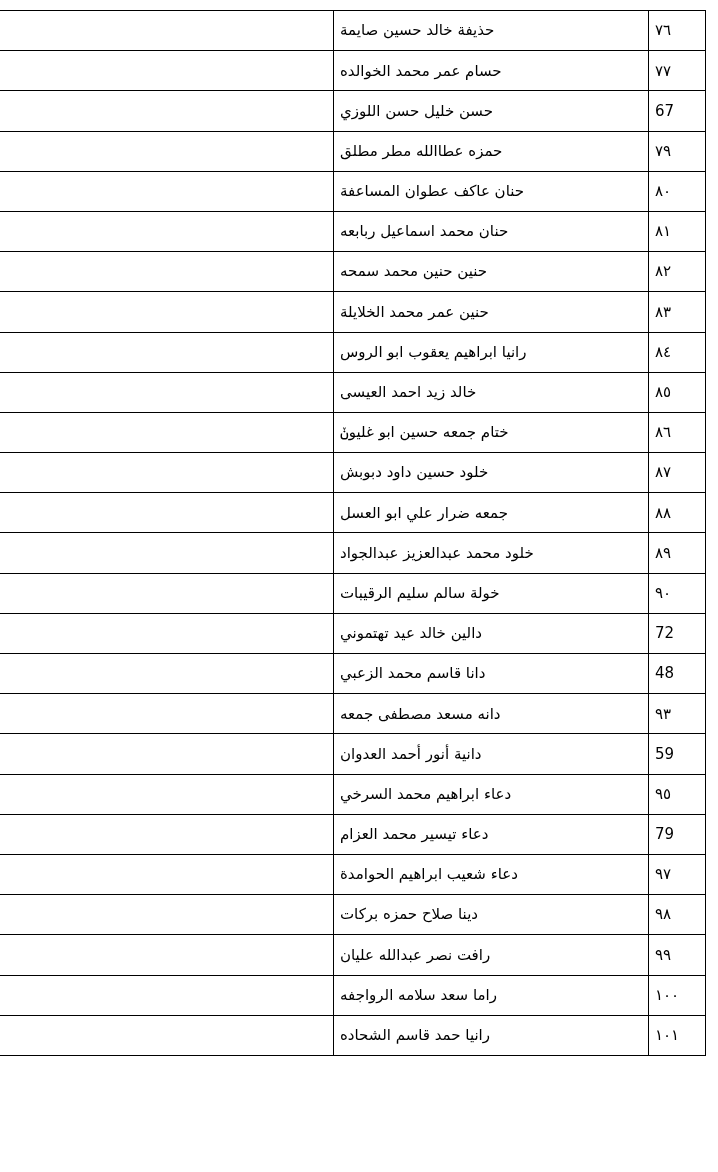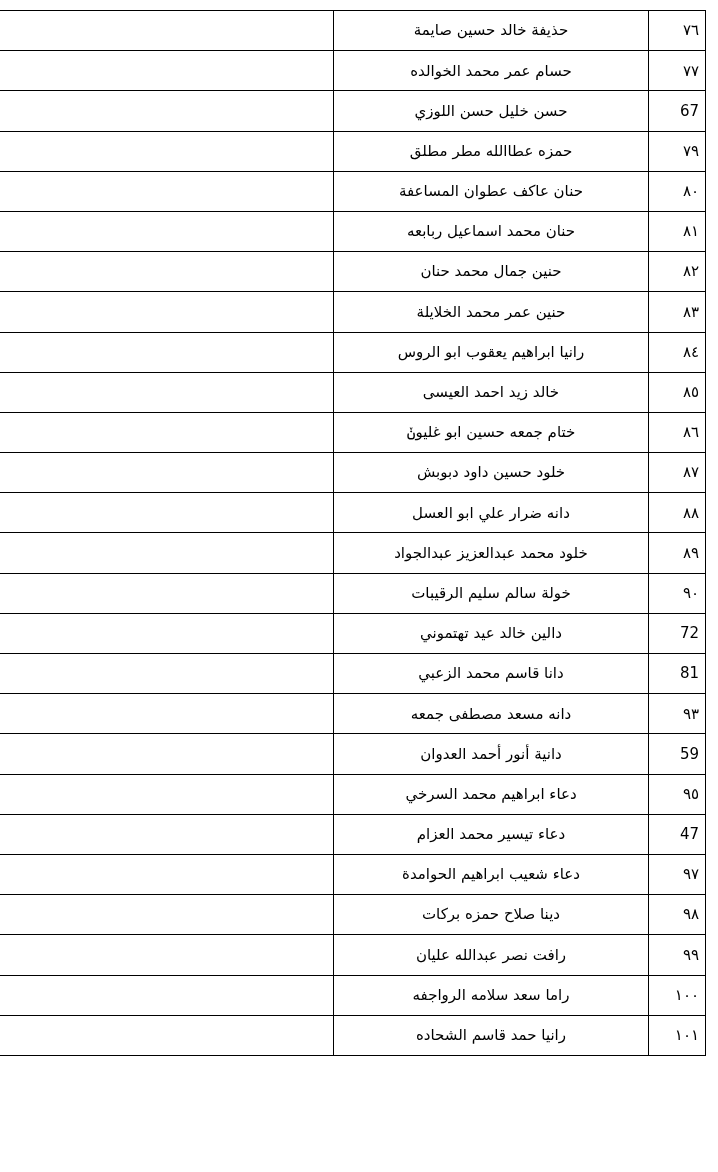--- a/index.html
+++ b/index.html
@@ -32,27 +32,27 @@
   }
   table.name-table td {
     border: 1px solid #000000;
     padding: 0 6px;
     vertical-align: middle;
     font-size: 15px;
     line-height: 1.1;
   }
   td.num-col {
     width: 44px;
-    text-align: right;
+    text-align: left;
     font-size: 15.5px;
     white-space: nowrap;
   }
   td.name-col {
     width: 302px;
-    text-align: center;
+    text-align: left;
     white-space: nowrap;
     overflow: hidden;
   }
   td.blank-col {
     width: 348px;
   }
 </style>
 </head>
 <body>
 
@@ -84,21 +84,21 @@
           <td class="name-col">حنان عاكف عطوان المساعفة</td>
           <td class="blank-col"></td>
         </tr>
         <tr>
           <td class="num-col">٨١</td>
           <td class="name-col">حنان محمد اسماعيل ربابعه</td>
           <td class="blank-col"></td>
         </tr>
         <tr>
           <td class="num-col">٨٢</td>
-          <td class="name-col">حنين جمال محمد حنان</td>
+          <td class="name-col">حنين حنين محمد سمحه</td>
           <td class="blank-col"></td>
         </tr>
         <tr>
           <td class="num-col">٨٣</td>
           <td class="name-col">حنين عمر محمد الخلايلة</td>
           <td class="blank-col"></td>
         </tr>
         <tr>
           <td class="num-col">٨٤</td>
           <td class="name-col">رانيا ابراهيم يعقوب ابو الروس</td>
@@ -114,60 +114,60 @@
           <td class="name-col">ختام جمعه حسين ابو غليوݩ</td>
           <td class="blank-col"></td>
         </tr>
         <tr>
           <td class="num-col">٨٧</td>
           <td class="name-col">خلود حسين داود دبوبش</td>
           <td class="blank-col"></td>
         </tr>
         <tr>
           <td class="num-col">٨٨</td>
-          <td class="name-col">دانه ضرار علي ابو العسل</td>
+          <td class="name-col">جمعه ضرار علي ابو العسل</td>
           <td class="blank-col"></td>
         </tr>
         <tr>
           <td class="num-col">٨٩</td>
           <td class="name-col">خلود محمد عبدالعزيز عبدالجواد</td>
           <td class="blank-col"></td>
         </tr>
         <tr>
           <td class="num-col">٩٠</td>
           <td class="name-col">خولة سالم سليم الرقيبات</td>
           <td class="blank-col"></td>
         </tr>
         <tr>
           <td class="num-col">72</td>
           <td class="name-col">دالين خالد عيد تهتموني</td>
           <td class="blank-col"></td>
         </tr>
         <tr>
-          <td class="num-col">81</td>
+          <td class="num-col">48</td>
           <td class="name-col">دانا قاسم محمد الزعبي</td>
           <td class="blank-col"></td>
         </tr>
         <tr>
           <td class="num-col">٩٣</td>
           <td class="name-col">دانه مسعد مصطفى جمعه</td>
           <td class="blank-col"></td>
         </tr>
         <tr>
           <td class="num-col">59</td>
           <td class="name-col">دانية أنور أحمد العدوان</td>
           <td class="blank-col"></td>
         </tr>
         <tr>
           <td class="num-col">٩٥</td>
           <td class="name-col">دعاء ابراهيم محمد السرخي</td>
           <td class="blank-col"></td>
         </tr>
         <tr>
-          <td class="num-col">47</td>
+          <td class="num-col">79</td>
           <td class="name-col">دعاء تيسير محمد العزام</td>
           <td class="blank-col"></td>
         </tr>
         <tr>
           <td class="num-col">٩٧</td>
           <td class="name-col">دعاء شعيب ابراهيم الحوامدة</td>
           <td class="blank-col"></td>
         </tr>
         <tr>
           <td class="num-col">٩٨</td>

